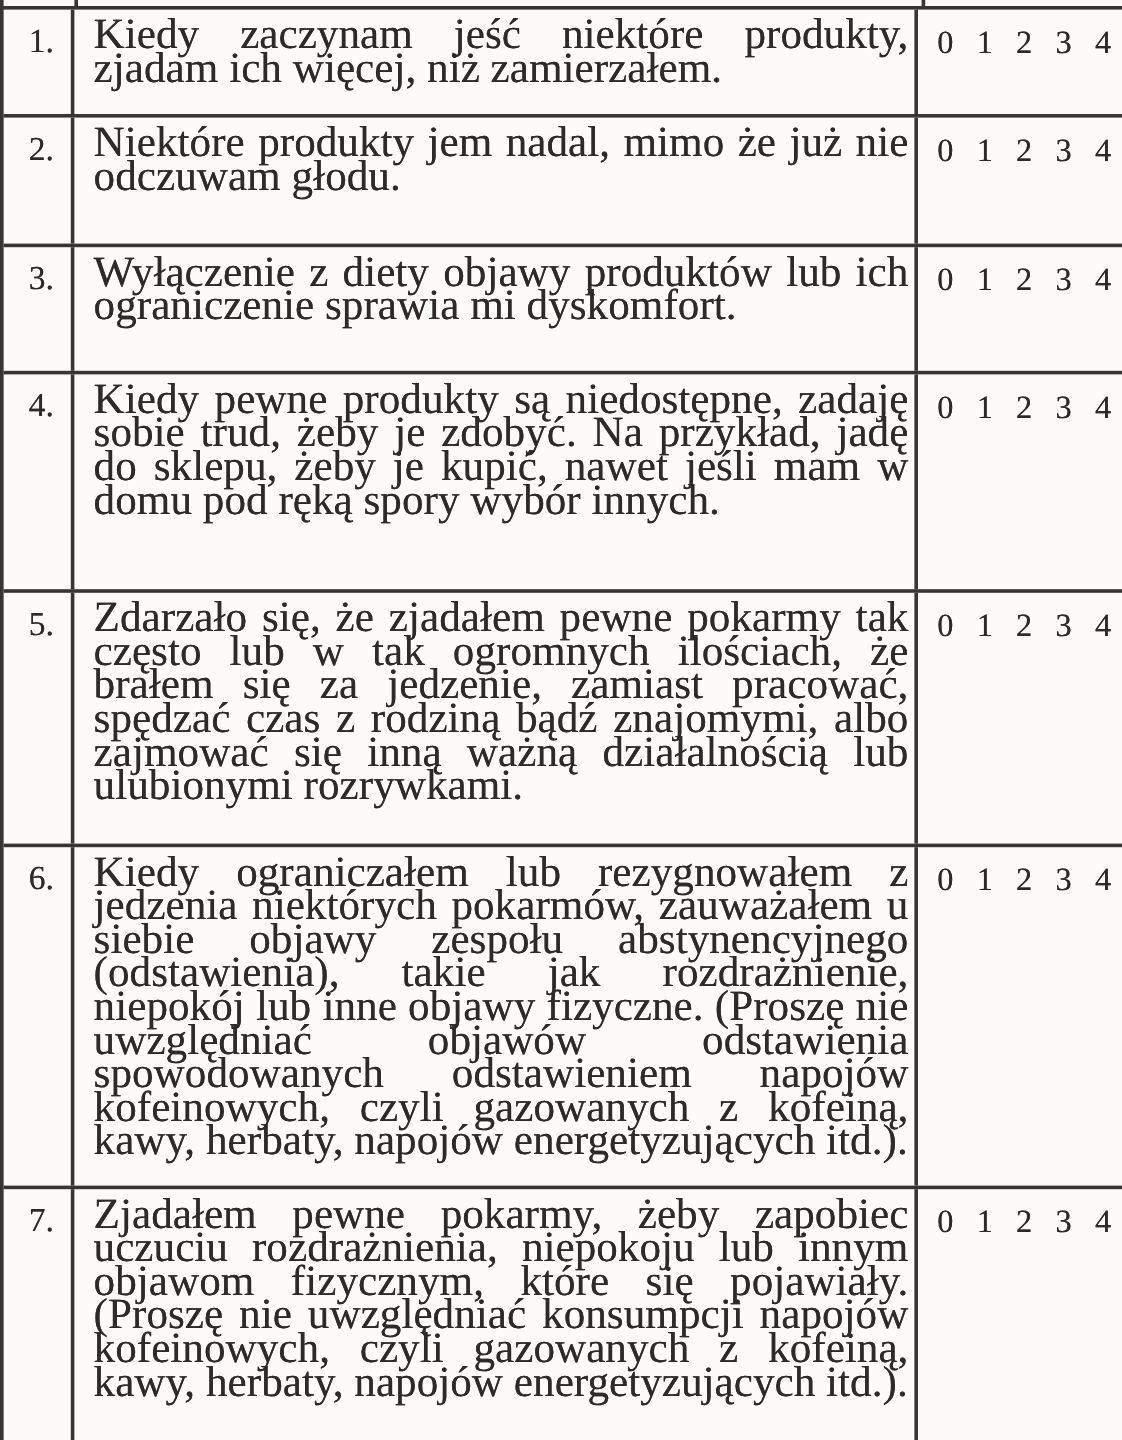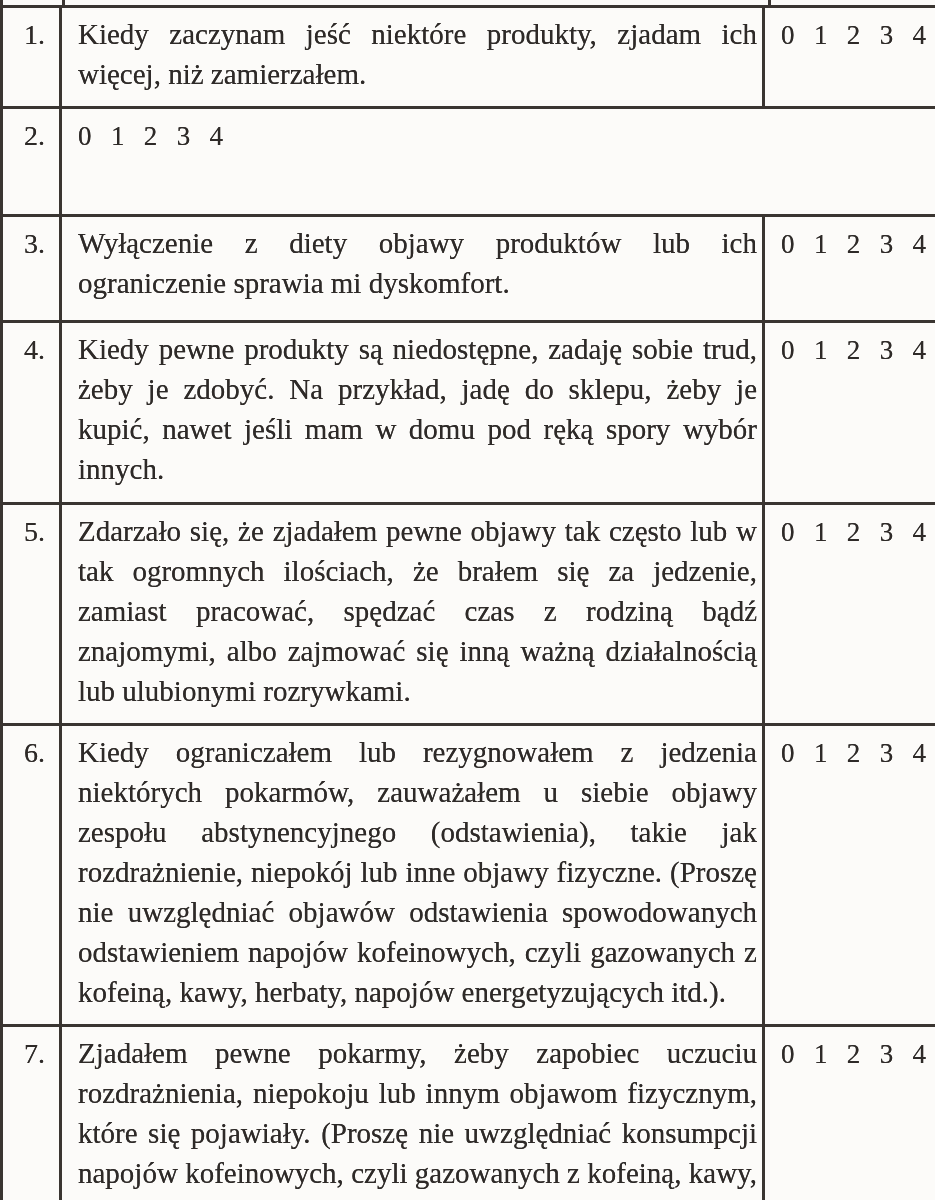--- a/index.html
+++ b/index.html
@@ -60,22 +60,22 @@
   .cell.num {
     border-right: 3px solid #3a3531;
     padding: 7px 0 0 21px;
     font-size: 28px;
     line-height: 40px;
     text-shadow: 0 0 0.5px rgba(46,42,40,0.85);
   }
   .cell.text {
     border-right: 3px solid #3a3531;
     padding: 6px 5px 12px 16px;
-    font-size: 29px;
-    line-height: 40px;
+    font-size: 36px;
+    line-height: 28px;
     text-align: justify;
     text-shadow: 0 0 0.5px rgba(46,42,40,0.85);
   }
   .cell.rating {
     padding: 7px 3px 0 16px;
   }
   .rating-inner {
     display: flex;
     justify-content: space-between;
     align-items: flex-start;
@@ -111,20 +111,21 @@
           <span class="opt">1</span>
           <span class="opt">2</span>
           <span class="opt">3</span>
           <span class="opt">4</span>
         </div>
       </div>
     </div>
 
     <div class="q-row">
       <div class="cell num">2.</div>
+      <div class="cell text">Niektóre produkty jem nadal, mimo że już nie odczuwam głodu.</div>
       <div class="cell rating">
         <div class="rating-inner">
           <span class="opt">0</span>
           <span class="opt">1</span>
           <span class="opt">2</span>
           <span class="opt">3</span>
           <span class="opt">4</span>
         </div>
       </div>
     </div>
@@ -152,21 +153,21 @@
           <span class="opt">1</span>
           <span class="opt">2</span>
           <span class="opt">3</span>
           <span class="opt">4</span>
         </div>
       </div>
     </div>
 
     <div class="q-row">
       <div class="cell num">5.</div>
-      <div class="cell text">Zdarzało się, że zjadałem pewne objawy tak często lub w tak ogromnych ilościach, że brałem się za jedzenie, zamiast pracować, spędzać czas z rodziną bądź znajomymi, albo zajmować się inną ważną działalnością lub ulubionymi rozrywkami.</div>
+      <div class="cell text">Zdarzało się, że zjadałem pewne pokarmy tak często lub w tak ogromnych ilościach, że brałem się za jedzenie, zamiast pracować, spędzać czas z rodziną bądź znajomymi, albo zajmować się inną ważną działalnością lub ulubionymi rozrywkami.</div>
       <div class="cell rating">
         <div class="rating-inner">
           <span class="opt">0</span>
           <span class="opt">1</span>
           <span class="opt">2</span>
           <span class="opt">3</span>
           <span class="opt">4</span>
         </div>
       </div>
     </div>

